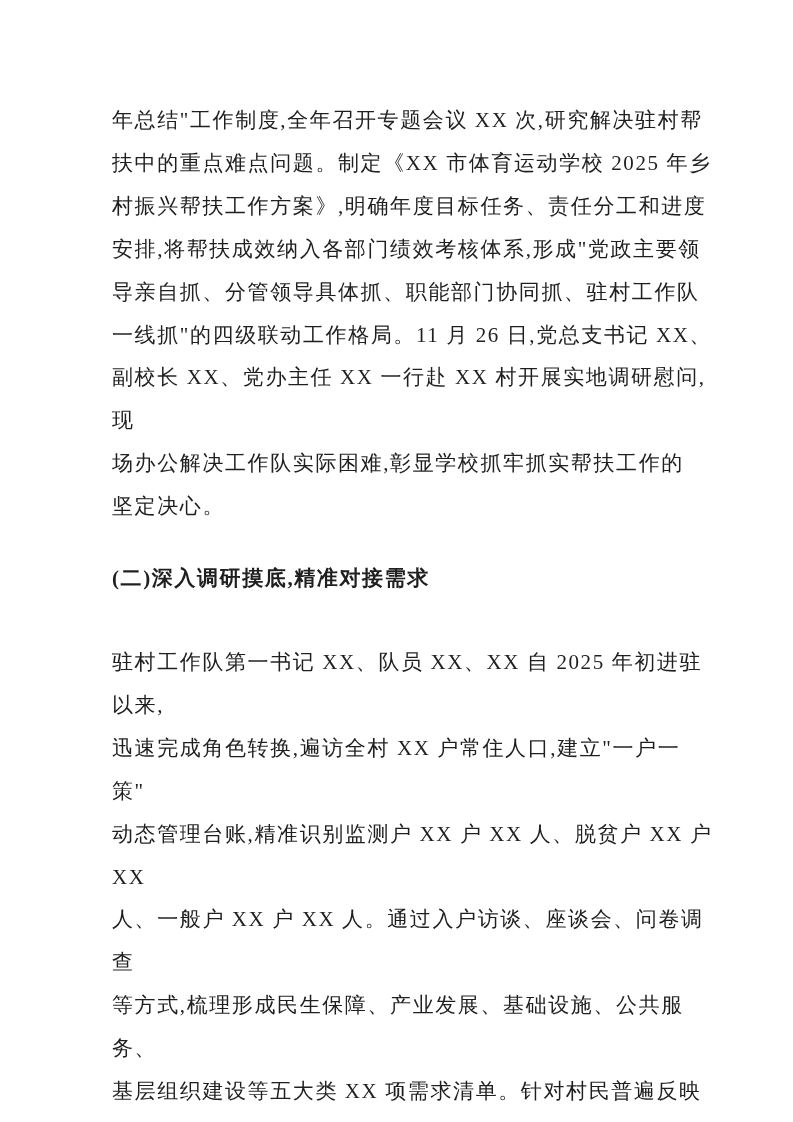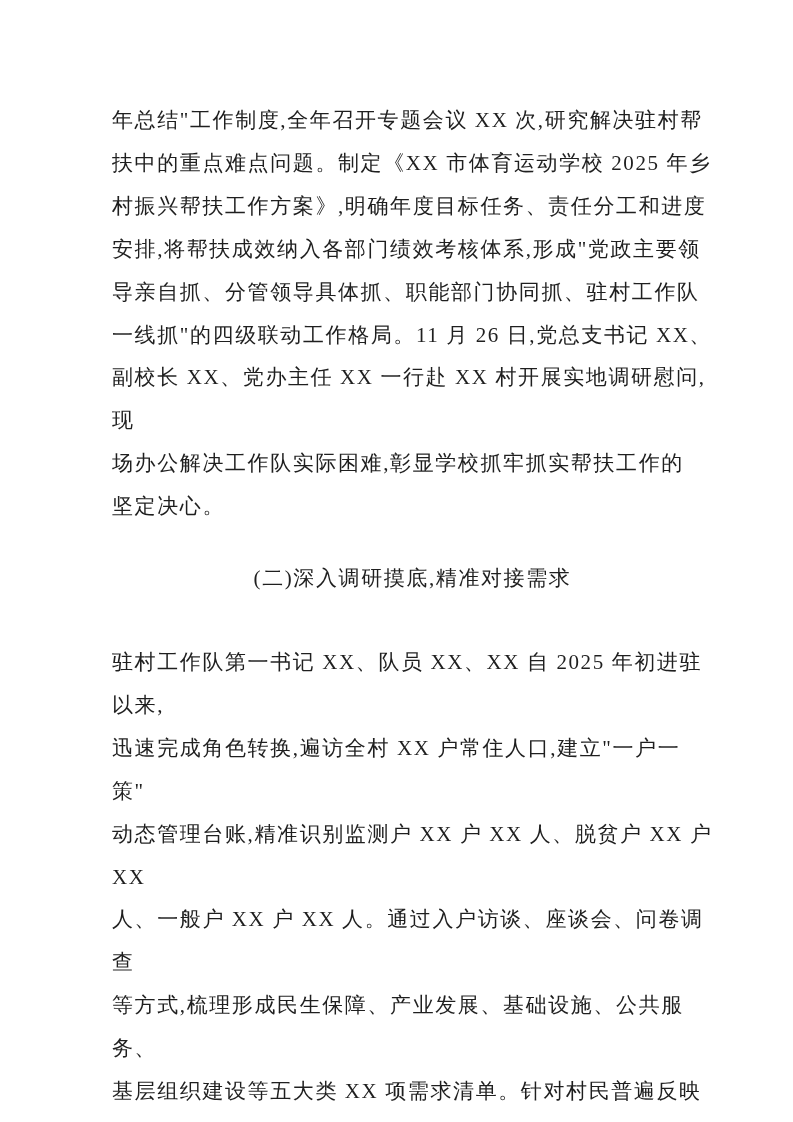--- a/index.html
+++ b/index.html
@@ -39,24 +39,23 @@
     text-align: left;
   }
   .para-first {
     margin-top: 0;
   }
   .section-heading {
     margin: 0;
     margin-top: 29px;
     white-space: pre-line;
     font-size: 21px;
-    font-weight: normal;
+    font-weight: bold;
     line-height: 42.9px;
     letter-spacing: 1.6px;
-    text-align: center;
   }
   .para-second {
     margin-top: 41px;
   }
 </style>
 </head>
 <body>
 
 <div class="doc-page">
   <div class="doc-body">

